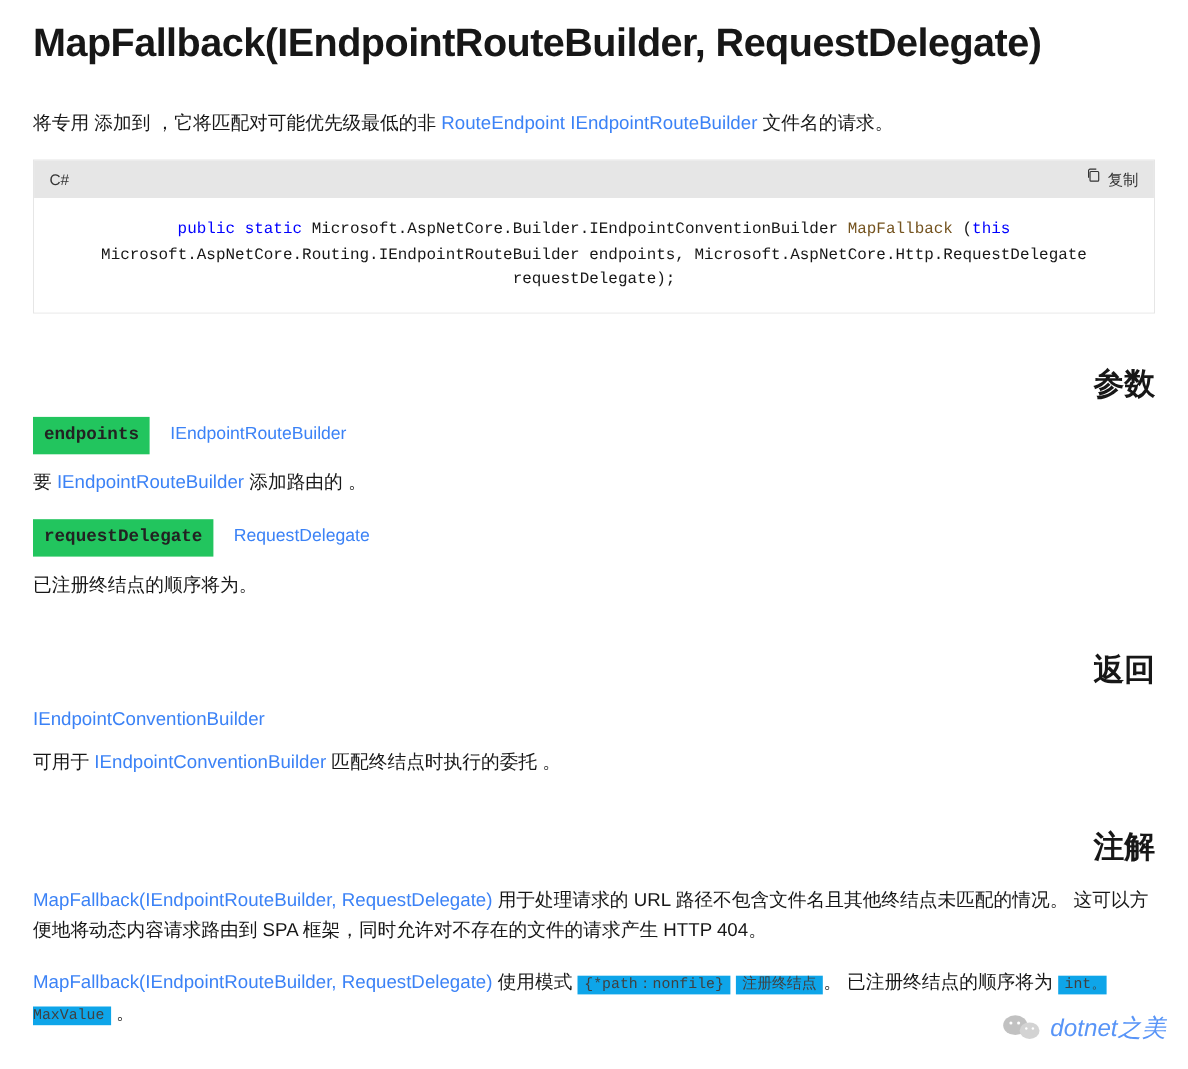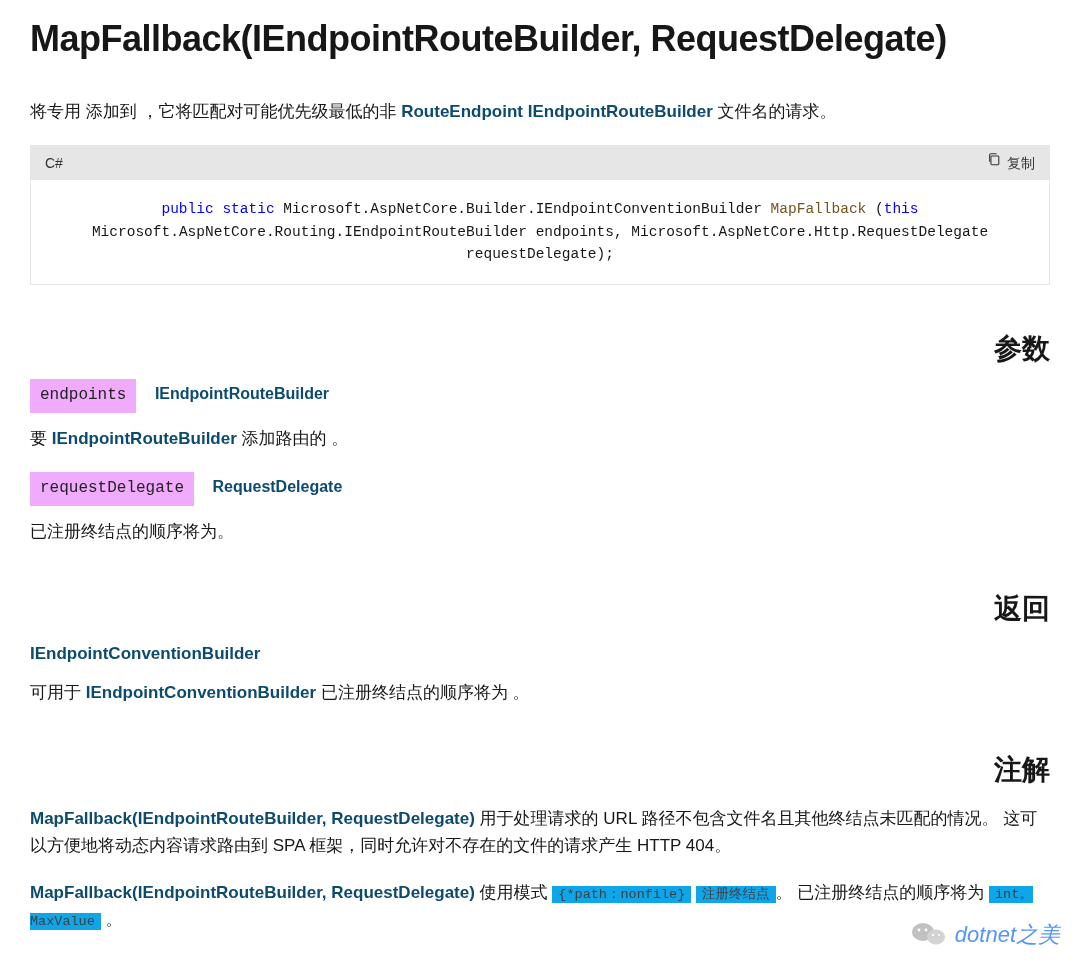--- a/index.html
+++ b/index.html
@@ -19,21 +19,21 @@
     margin: 10px 0 30px 0;
     letter-spacing: -0.5px;
   }
   h2.section {
     font-size: 28px;
     font-weight: 700;
     margin: 42px 0 8px 0;
     text-align: right;
   }
   p { margin: 12px 0 20px 0; font-size: 17px; }
-  a.link { color: #0c4a6e; text-decoration: none; font-weight: bold; }
+  a.link { color: #3b82f6; text-decoration: none; }
 
   .code-block {
     border: 1px solid #e6e6e6;
     margin: 10px 0 24px 0;
   }
   .code-header {
     background: #e6e6e6;
     display: flex;
     justify-content: space-between;
     align-items: center;
@@ -58,24 +58,24 @@
     line-height: 1.55;
     background: #fff;
     text-align: center;
   }
   .kw { color: #0000ff; }
   .fn { color: #74531f; }
 
   .param-row { margin: 8px 0 6px 0; }
   .param-name {
     font-family: Consolas, "Courier New", monospace;
-    background: #f0abfc;
+    background: #22c55e;
     padding: 4px 10px;
     font-size: 16px;
-    font-weight: 400;
+    font-weight: 700;
     color: #222;
     display: inline-block;
   }
   .param-type { margin-left: 14px; }
 
   .inline-code {
     font-family: Consolas, "Courier New", monospace;
     background: #0ea5e9;
     padding: 1px 6px;
     font-size: 13.5px;
@@ -138,21 +138,21 @@
   <span class="param-name">requestDelegate</span>
   <a class="link param-type" href="#">RequestDelegate</a>
 </div>
 <p>已注册终结点的顺序将为。</p>
 
 <h2 class="section">返回</h2>
 <p style="margin-top:6px;margin-bottom:10px;">
   <a class="link" href="#">IEndpointConventionBuilder</a>
 </p>
 <p>
-  <span>可用于 </span><a class="link" href="#">IEndpointConventionBuilder</a><span> 已注册终结点的顺序将为 。</span>
+  <span>可用于 </span><a class="link" href="#">IEndpointConventionBuilder</a><span> 匹配终结点时执行的委托 。</span>
 </p>
 
 <h2 class="section">注解</h2>
 
 <p>
   <a class="link" href="#">MapFallback(IEndpointRouteBuilder, RequestDelegate)</a><span> 用于处理请求的 URL 路径不包含文件名且其他终结点未匹配的情况。 这可以方便地将动态内容请求路由到 SPA 框架，同时允许对不存在的文件的请求产生 HTTP 404。</span>
 </p>
 
 <p>
   <a class="link" href="#">MapFallback(IEndpointRouteBuilder, RequestDelegate)</a><span> 使用模式 </span><span class="inline-code">{*path：nonfile}</span> <span class="inline-code">注册终结点</span><span>。 已注册终结点的顺序将为 </span><span class="inline-code">int。MaxValue</span><span> 。</span>

